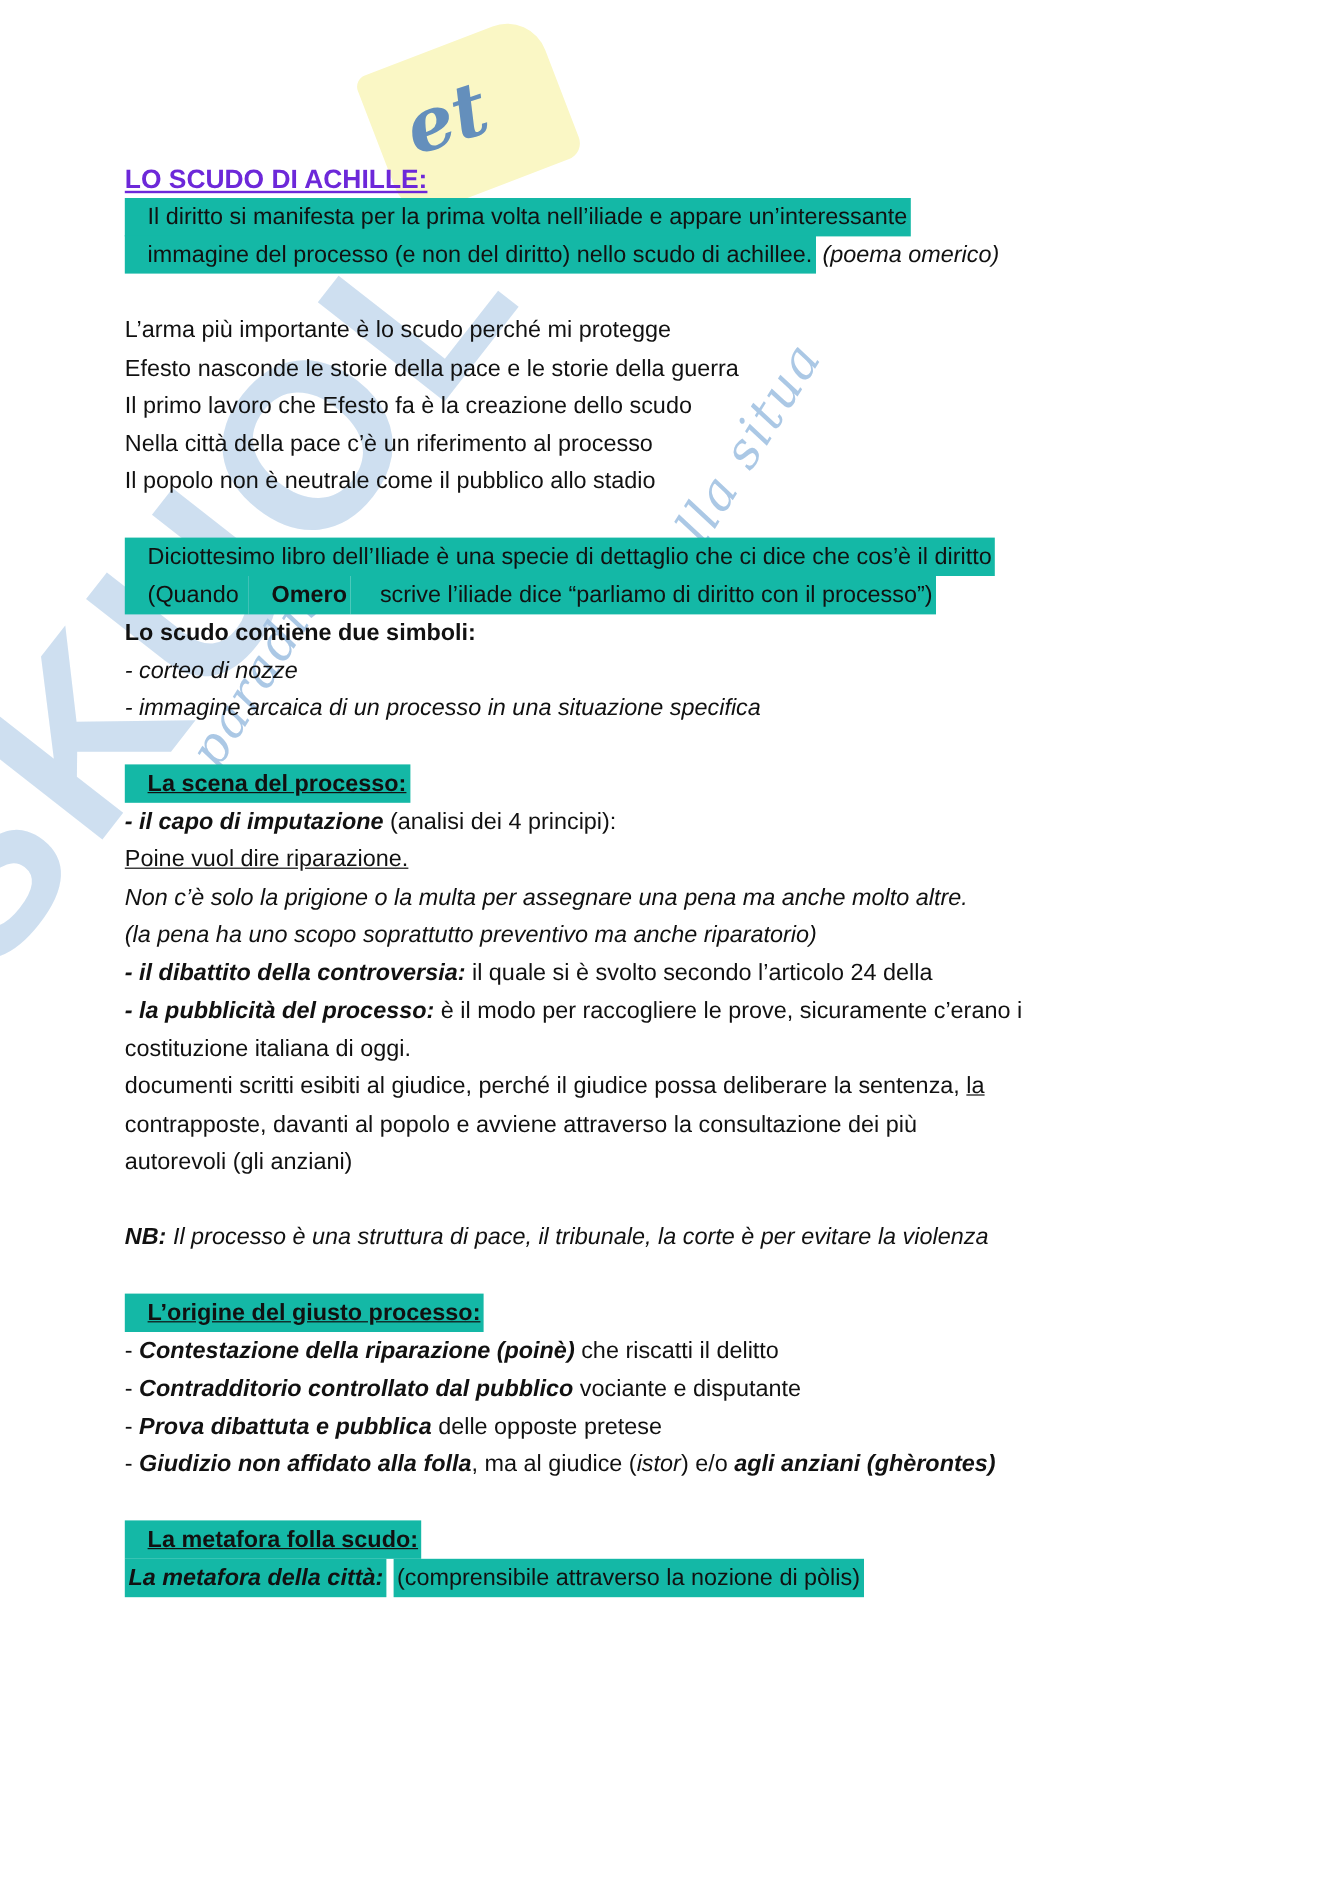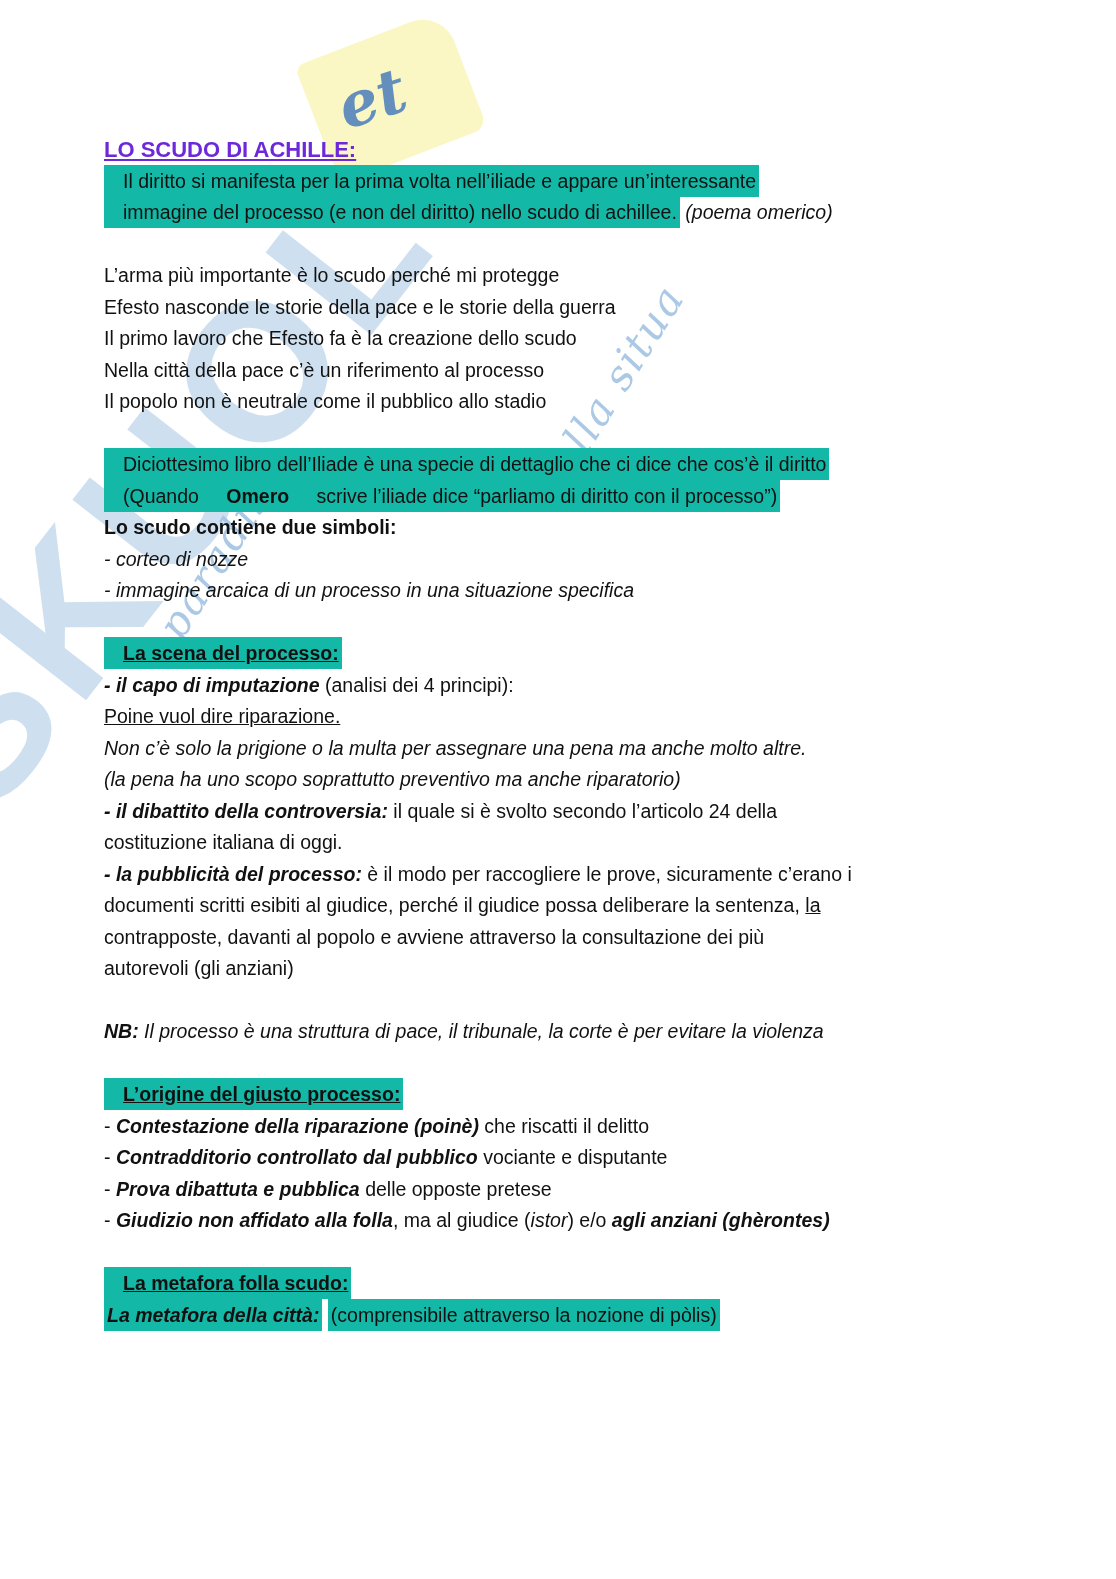--- a/index.html
+++ b/index.html
@@ -83,22 +83,22 @@
       <div class="line"><span class="run b">Lo scudo contiene due simboli:</span></div>
       <div class="line"><span class="run i">- corteo di nozze</span></div>
       <div class="line"><span class="run i">- immagine arcaica di un processo in una situazione specifica</span></div>
       <div class="gap"></div>
       <div class="line"><span class="run b u hy">La scena del processo:</span></div>
       <div class="line"><span class="run b i">- il capo di imputazione</span><span class="run"> (analisi dei 4 principi):</span></div>
       <div class="line"><span class="run u">Poine vuol dire riparazione.</span></div>
       <div class="line"><span class="run i">Non c’è solo la prigione o la multa per assegnare una pena ma anche molto altre.</span></div>
       <div class="line"><span class="run i">(la pena ha uno scopo soprattutto preventivo ma anche riparatorio)</span></div>
       <div class="line"><span class="run b i">- il dibattito della controversia:</span><span class="run"> il quale si è svolto secondo l’articolo 24 della</span></div>
+      <div class="line"><span class="run b i">- la pubblicità del processo:</span><span class="run"> è il modo per raccogliere le prove, sicuramente c’erano i</span></div>
       <div class="line"><span class="run">costituzione italiana di oggi.</span></div>
-      <div class="line"><span class="run b i">- la pubblicità del processo:</span><span class="run"> è il modo per raccogliere le prove, sicuramente c’erano i</span></div>
       <div class="line"><span class="run">documenti scritti esibiti al giudice, perché il giudice possa deliberare la sentenza, </span><span class="run u">la</span></div>
       <div class="line"><span class="run">contrapposte, davanti al popolo e avviene attraverso la consultazione dei più</span></div>
       <div class="line"><span class="run">autorevoli (gli anziani)</span></div>
       <div class="gap"></div>
       <div class="line"><span class="run b i">NB:</span><span class="run i"> Il processo è una struttura di pace, il tribunale, la corte è per evitare la violenza</span></div>
       <div class="gap"></div>
       <div class="line"><span class="run b u hy">L’origine del giusto processo:</span></div>
       <div class="line"><span class="run">- </span><span class="run b i">Contestazione della riparazione (poinè)</span><span class="run"> che riscatti il delitto</span></div>
       <div class="line"><span class="run">- </span><span class="run b i">Contradditorio controllato dal pubblico</span><span class="run"> vociante e disputante</span></div>
       <div class="line"><span class="run">- </span><span class="run b i">Prova dibattuta e pubblica</span><span class="run"> delle opposte pretese</span></div>

